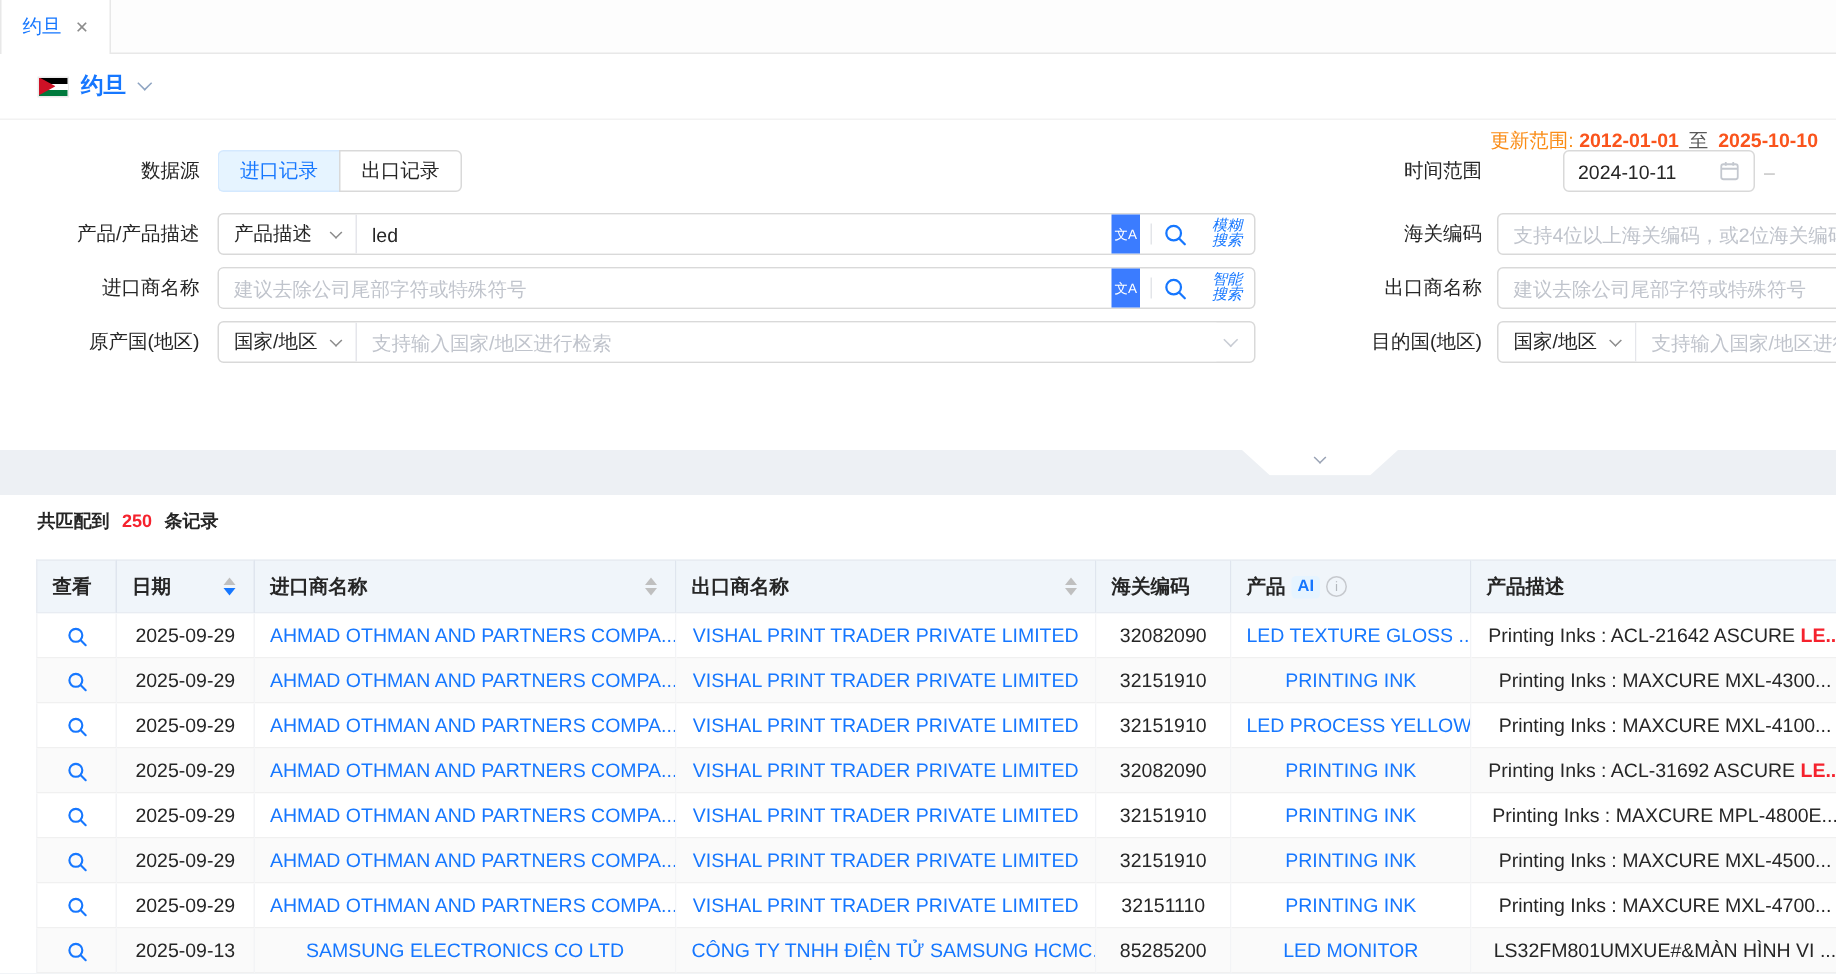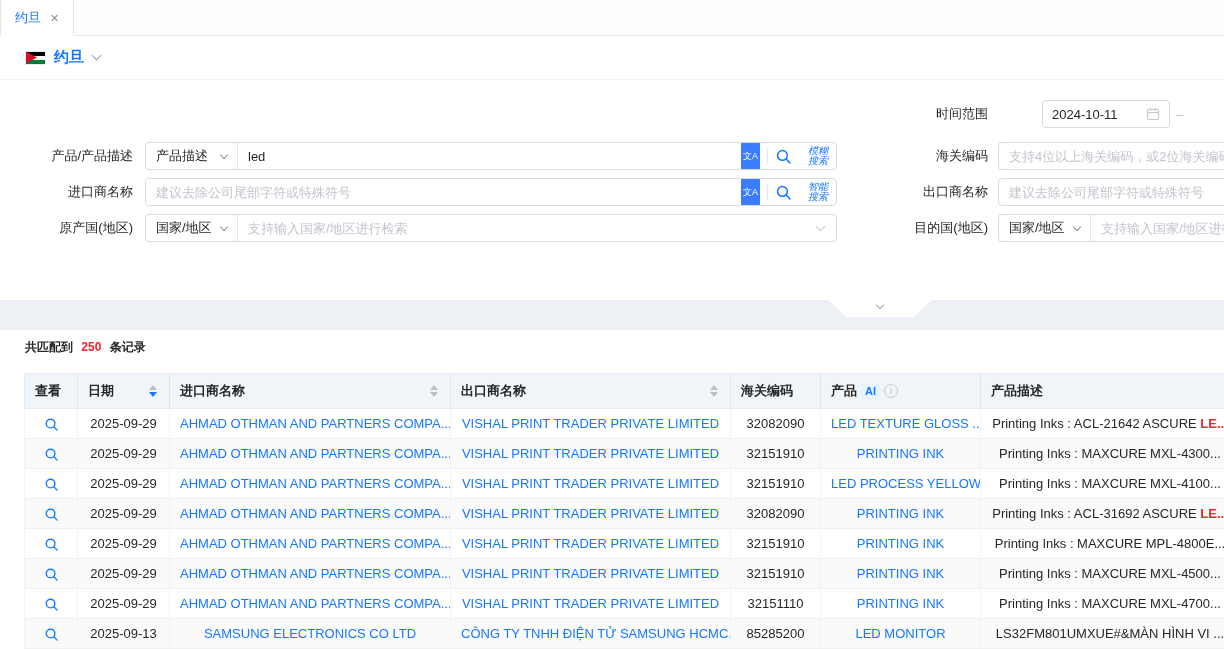--- a/index.html
+++ b/index.html
@@ -125,21 +125,34 @@
   </div>
 </div>
 
 <div class="country-header">
   <span class="flag"></span>
   <span class="country-name">约旦</span>
   <span class="chev"></span>
 </div>
 
 <div class="panel-filter">
-
+  <div class="update-range">
+    <span>更新范围:</span>
+    <b>2012-01-01</b>
+    <span class="zhi">至</span>
+    <b>2025-10-10</b>
+  </div>
+
+  <div class="frow" style="left:10px; top:20px;">
+    <span class="flabel l">数据源</span>
+    <div class="seg">
+      <div class="seg-btn active">进口记录</div>
+      <div class="seg-btn">出口记录</div>
+    </div>
+  </div>
 
   <div class="frow" style="left:900px; top:20px;">
     <span class="flabel r">时间范围</span>
     <div class="date-box">
       <span class="dval">2024-10-11</span>
       <svg width="14" height="14" viewBox="0 0 14 14">
         <rect x="1.5" y="2.5" width="11" height="10" rx="1.5" fill="none" stroke="#c4c8cf" stroke-width="1.2"></rect>
         <line x1="1.5" y1="5.5" x2="12.5" y2="5.5" stroke="#c4c8cf" stroke-width="1.2"></line>
         <line x1="4.5" y1="1" x2="4.5" y2="3.5" stroke="#c4c8cf" stroke-width="1.2"></line>
         <line x1="9.5" y1="1" x2="9.5" y2="3.5" stroke="#c4c8cf" stroke-width="1.2"></line>

